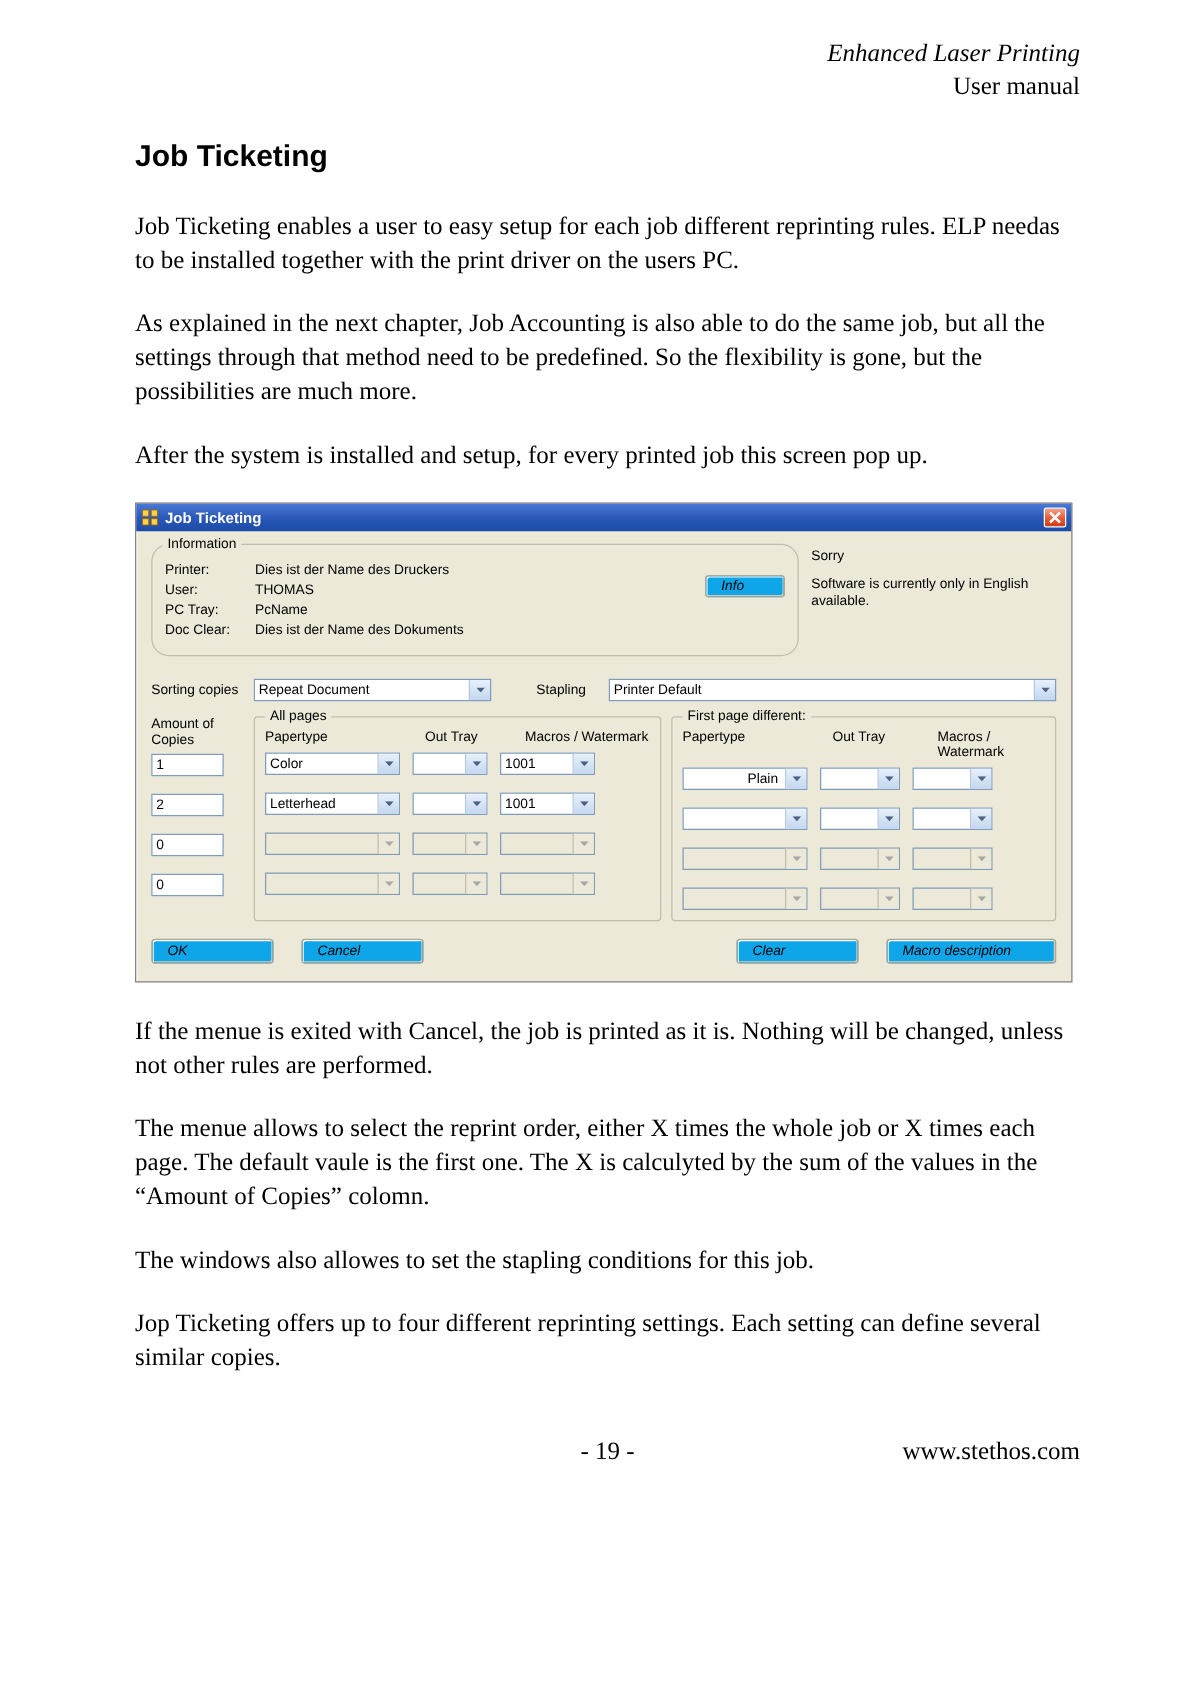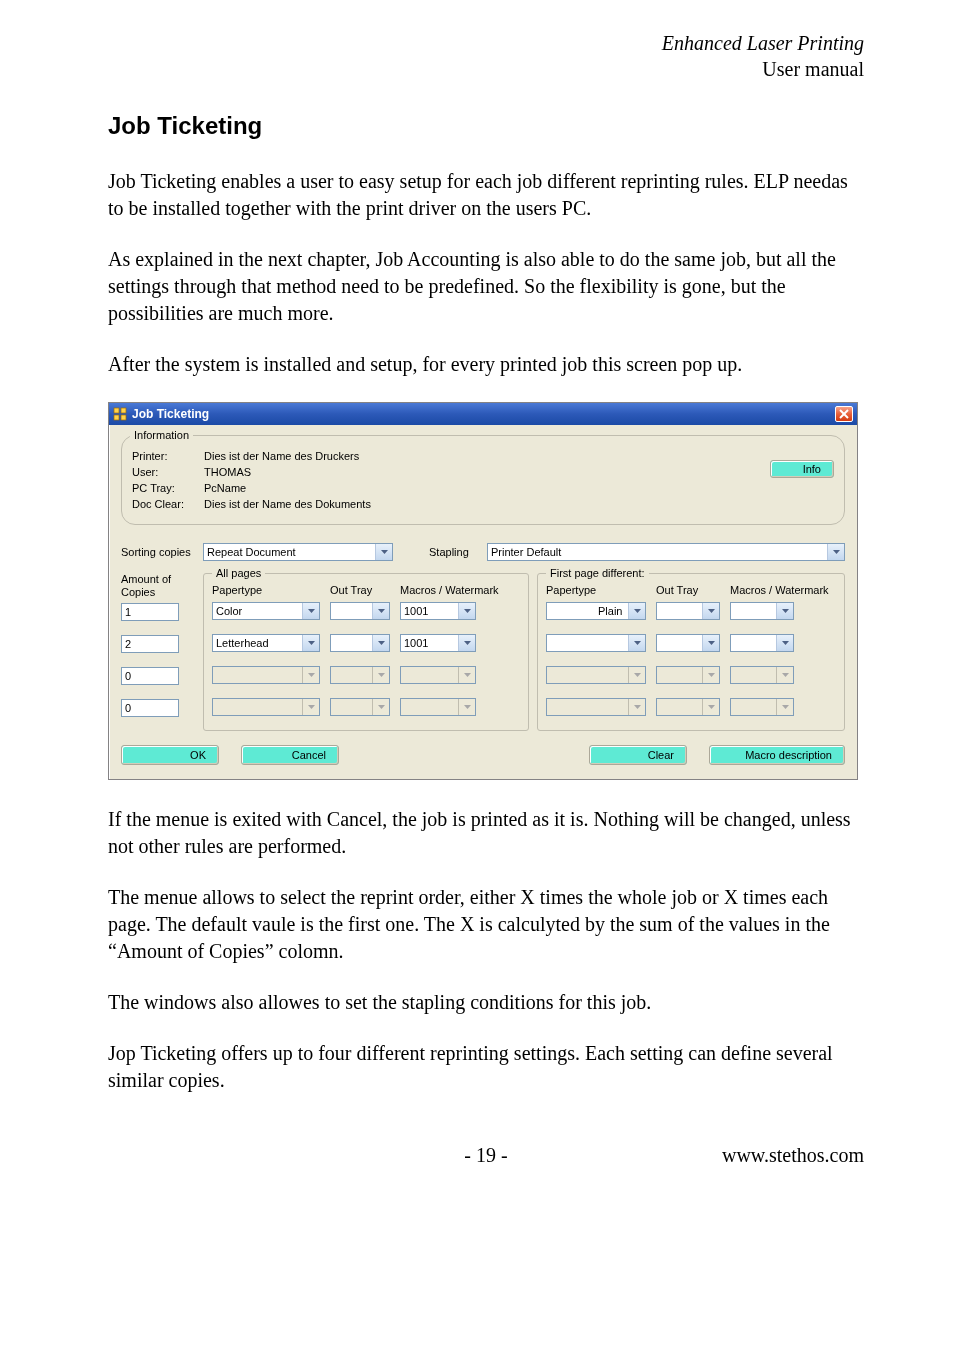--- a/index.html
+++ b/index.html
@@ -116,29 +116,30 @@
   }
   .info-value {
     flex: 1;
   }
   .info-button-wrap {
     position: absolute;
     right: 10px;
     top: 24px;
   }
   .btn {
-    background: #5eead4;
+    background: #0ea5e9;
     border: 1px solid #aca899;
     border-radius: 3px;
     box-shadow: 1px 1px 0 #fff inset, -1px -1px 0 #d1cdb9 inset;
     padding: 2px 12px;
     font-size: 11px;
     min-width: 38px;
-    text-align: right;
+    text-align: left;
     font-family: Tahoma, Arial, sans-serif;
+    font-style: italic;
   }
   .sidebox {
     width: 196px;
     font-size: 11px;
     line-height: 1.25;
     padding-top: 4px;
   }
 
   .row-sort {
     display: flex;
@@ -220,21 +221,21 @@
   .fieldset-pages {
     flex: 1;
     position: relative;
     border: 1px solid #c0bdaf;
     border-radius: 3px;
     padding: 10px 8px 8px 8px;
   }
   .col-headers {
     display: flex;
     margin-bottom: 6px;
-    gap: 10px;
+    gap: 20px;
     font-size: 11px;
   }
   .hdr-papertype { width: 108px; }
   .hdr-outtray { width: 60px; }
   .hdr-macros { flex: 1; }
   .grid-row {
     display: flex;
     gap: 10px;
     margin-bottom: 14px;
     align-items: center;
@@ -331,20 +332,25 @@
           <div class="info-row">
             <div class="info-label">Doc Clear:</div>
             <div class="info-value">Dies ist der Name des Dokuments</div>
           </div>
 
           <div class="info-button-wrap">
             <div class="btn">Info</div>
           </div>
         </div>
 
+        <div class="sidebox">
+          <div>Sorry</div>
+          <div style="height:8px"></div>
+          <div>Software is currently only in English available.</div>
+        </div>
       </div>
 
       <div class="row-sort">
         <div class="label-sort">Sorting copies</div>
         <div class="dropdown dd-sort">
           <div class="dropdown-text">Repeat Document</div>
           <div class="dropdown-arrow">
               <svg width="7" height="4">
                 <polygon points="0,0 7,0 3.5,4" fill="#4d6185"></polygon>
               </svg>

